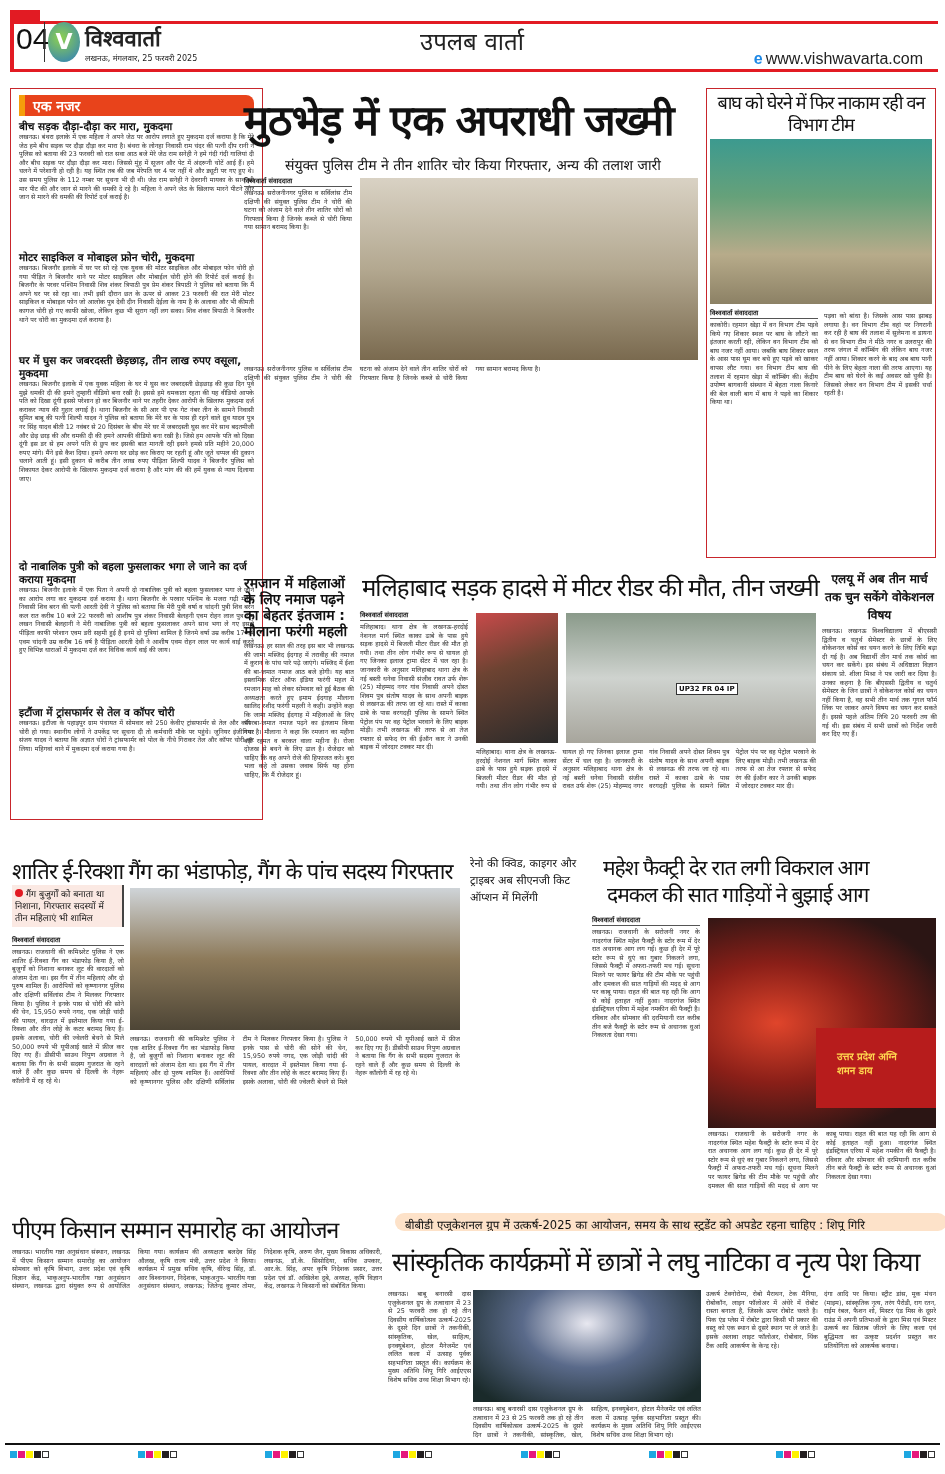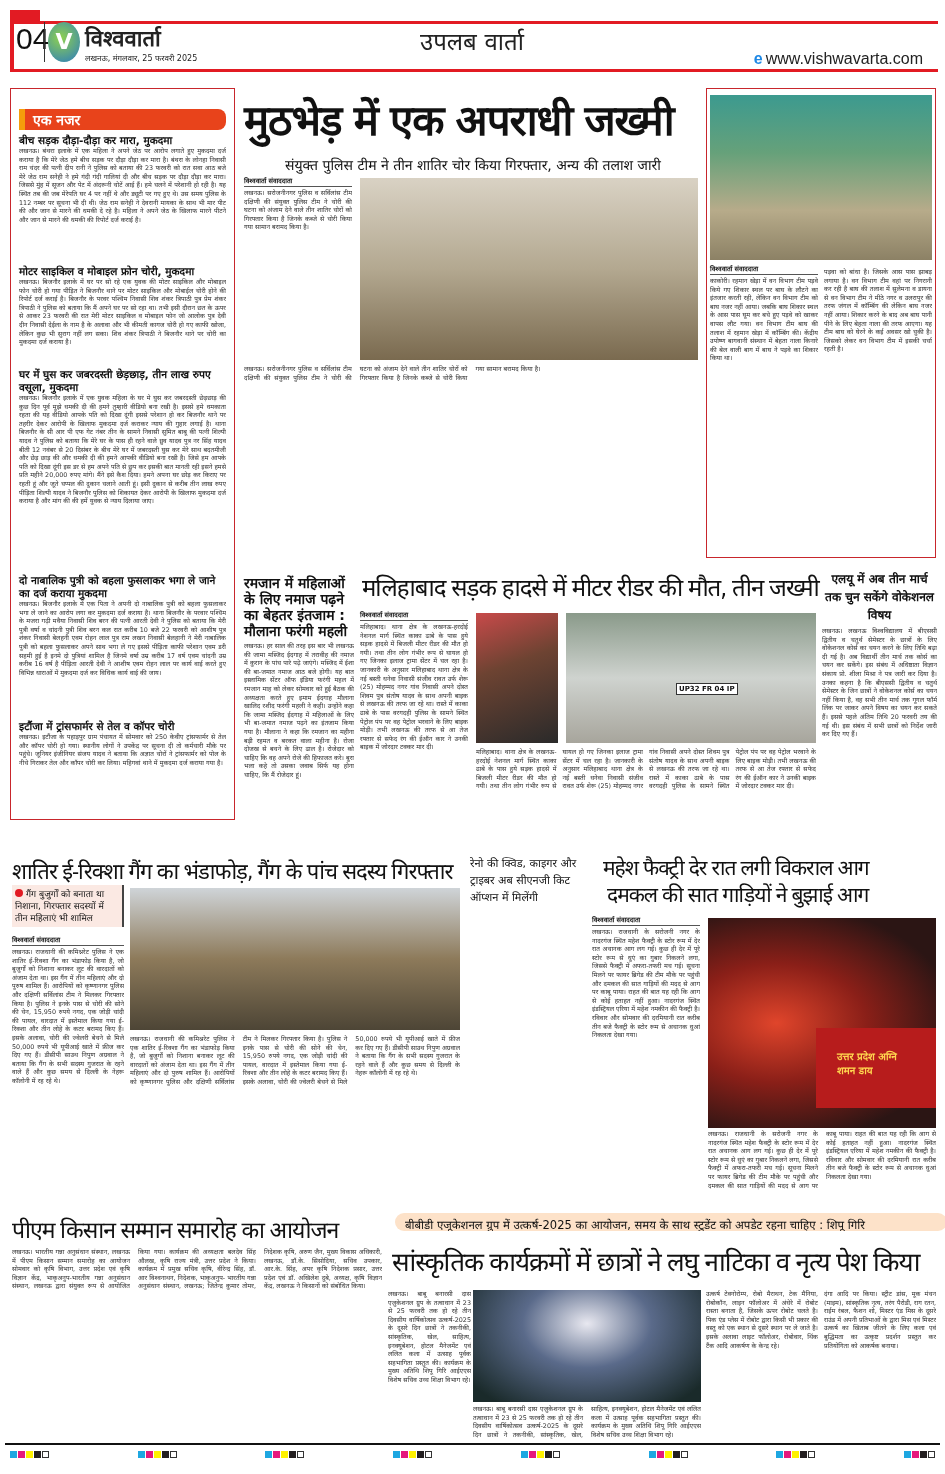--- a/index.html
+++ b/index.html
@@ -32,21 +32,21 @@
 <div class="abs masthead"></div>
 <div class="abs" style="left:40px;top:8px;width:900px;height:13px;background:#fff"></div>
 <div class="abs pageno">04</div>
 <div class="abs vline"></div>
 <div class="abs logo">V</div>
 <div class="abs brand">विश्ववार्ता</div>
 <div class="abs dateline">लखनऊ,   मंगलवार, 25 फरवरी 2025</div>
 <div class="abs section">उपलब वार्ता</div>
 <div class="abs site"><span class="ie">e</span><span>www.vishwavarta.com</span></div>
 
-<div class="abs box" style="left:10px;top:88px;width:225px;height:732px;padding:20px 8px">
+<div class="abs box" style="left:10px;top:88px;width:253px;height:732px;padding:6px 8px">
   <div class="ribbon">एक नजर</div>
   <div class="h2" style="margin-top:4px">बीच सड़क दौड़ा-दौड़ा कर मारा, मुकदमा</div>
   <div class="col-text" style="height:118px">लखनऊ। बंथरा इलाके में एक महिला ने अपने जेठ पर आरोप लगाते हुए मुकदमा दर्ज कराया है कि मेरे जेठ हमे बीच सड़क पर दौड़ा दौड़ा कर मारा है। बंथरा के लोनहा निवासी राम चंदर की पत्नी दीप रानी ने पुलिस को बताया की 23 फरवरी को रात सवा आठ बजे मेरे जेठ राम सनेही ने हमे गंदी गंदी गालियां दी और बीच सड़क पर दौड़ा दौड़ा कर मारा। जिससे मुंह में सूजन और पेट में अंदरूनी चोटें आई हैं। हमे चलने में परेशानी हो रही है। यह स्थित तब की जब मेरेपति घर 4 पर नहीं थे और ड्यूटी पर गए हुए थे। उस समय पुलिस के 112 नम्बर पर सूचना भी दी थी। जेठ राम सनेही ने देवरानी मायका के साथ भी मार पीट की और जान से मारने की धमकी दे रहे है। महिला ने अपने जेठ के खिलाफ मारने पीटने और जान से मारने की धमकी की रिपोर्ट दर्ज कराई है।</div>
   <div class="h2">मोटर साइकिल व मोबाइल फ्रोन चोरी, मुकदमा</div>
   <div class="col-text" style="height:90px">लखनऊ। बिजनौर इलाके में घर पर सो रहे एक युवक की मोटर साइकिल और मोबाइल फोन चोरी हो गया पीड़ित ने बिजनौर थाने पर मोटर साइकिल और मोबाईल चोरी होने की रिपोर्ट दर्ज कराई है। बिजनौर के परवर पश्चिम निवासी शिव शंकर त्रिपाठी पुत्र प्रेम शंकर त्रिपाठी ने पुलिस को बताया कि मैं अपने घर पर सो रहा था। तभी इसी दौरान छत के ऊपर से आकर 23 फरवरी की रात मेरी मोटर साइकिल व मोबाइल फोन जो आलोक पुत्र देवी दीन निवासी देईला के नाम है के अलावा और भी कीमती कागज चोरी हो गए काफी खोजा, लेकिन कुछ भी सुराग नहीं लग सका। शिव शंकर त्रिपाठी ने बिजनौर थाने पर चोरी का मुकदमा दर्ज कराया है।</div>
   <div class="h2">घर में घुस कर जबरदस्ती छेड़छाड़, तीन लाख रुपए वसूला, मुकदमा</div>
   <div class="col-text" style="height:180px">लखनऊ। बिजनौर इलाके में एक युवक महिला के घर मे घुस कर जबरदस्ती छेड़छाड़ की कुछ दिन पूर्व मुझे धमकी दी की हमने तुम्हारी वीडियो बना रखी है। इससे हमे धमकाता रहता की यह वीडियो आपके पति को दिखा दूंगी इससे परेशान हो कर बिजनौर थाने पर तहरीर देकर आरोपी के खिलाफ मुकदमा दर्ज कराकर न्याय की गुहार लगाई है। थाना बिजनौर के सी आर पी एफ गेट नंबर तीन के सामने निवासी सुमित बाबू की पत्नी शिल्पी यादव ने पुलिस को बताया कि मेरे घर के पास ही रहने वाले ध्रुव यादव पुत्र नर सिंह यादव बीती 12 नवंबर से 20 दिसंबर के बीच मेरे घर में जबरदस्ती घुस कर मेरे साथ बदतमीजी और छेड़ छाड़ की और धमकी दी की हमने आपकी वीडियो बना रखी है। जिसे हम आपके पति को दिखा दूंगी इस डर से हम अपने पति से छुप कर इसकी बात मानती रही इसने हमसे प्रति महीने 20,000 रुपए मांगे। मैंने इसे कैश दिया। हमने अपना घर छोड़ कर किराए पर रहती हूं और जूते चप्पल की दुकान चलाने आती हूं। इसी दुकान से करीब तीन लाख रुपए पीड़िता शिल्पी यादव ने बिजनौर पुलिस को शिकायत देकर आरोपी के खिलाफ मुकदमा दर्ज कराया है और मांग की की हमें युवक से न्याय दिलाया जाए।</div>
   <div class="h2">दो नाबालिक पुत्री को बहला फुसलाकर भगा ले जाने का दर्ज कराया मुकदमा</div>
   <div class="col-text" style="height:120px">लखनऊ। बिजनौर इलाके में एक पिता ने अपनी दो नाबालिक पुत्री को बहला फुसलाकर भगा ले जाने का आरोप लगा कर मुकदमा दर्ज कराया है। थाना बिजनौर के परवार पश्चिम के मजरा गढ़ी मवैया निवासी शिव बरन की पत्नी आरती देवी ने पुलिस को बताया कि मेरी पुत्री वर्षा व चांदनी पुत्री शिव बरन कल रात करीब 10 बजे 22 फरवरी को आशीष पुत्र शंकर निवासी बेलहनी एवम रोहन लाल पुत्र राम लखन निवासी बेलहानी ने मेरी नाबालिक पुत्री को बहला फुसलाकर अपने साथ भगा ले गए इससे पीड़िता काफी परेशान एवम डरी सहमी हुई है इनमे दो पुत्रियां शामिल है जिनमे वर्षा उम्र करीब 17 वर्ष एवम चांदनी उम्र करीब 16 वर्ष है पीड़िता आरती देवी ने आशीष एवम रोहन लाल पर कार्य वाई करते हुए विभिन्न धाराओं में मुकदमा दर्ज कर विधिक कार्य वाई की जाय।</div>
   <div class="h2">इटौंजा में ट्रांसफार्मर से तेल व कॉपर चोरी</div>
@@ -56,20 +56,21 @@
 <div class="abs h1" style="left:244px;top:90px;font-size:42px">मुठभेड़ में एक अपराधी जख्मी</div>
 <div class="abs" style="left:285px;top:155px;font-size:14px;white-space:nowrap">संयुक्त पुलिस टीम ने तीन शातिर चोर किया गिरफ्तार,  अन्य की तलाश जारी</div>
 <div class="abs" style="left:244px;top:176px;width:108px">
   <div class="byline">विश्ववार्ता संवाददाता</div>
   <div class="col-text" style="height:198px">लखनऊ। सरोजनीनगर पुलिस व सर्विलांस टीम दक्षिणी की संयुक्त पुलिस टीम ने चोरी की घटना को अंजाम देने वाले तीन शातिर चोरों को गिरफ्तार किया है जिनके कब्जे से चोरी किया गया सामान बरामद किया है।</div>
 </div>
 <div class="abs photo" style="left:360px;top:178px;width:338px;height:182px;background:linear-gradient(180deg,#d9d2c4 0%,#b3a890 50%,#7a6a4f 100%)"></div>
 <div class="abs col-text" style="left:244px;top:365px;width:455px;height:190px;column-count:4;column-gap:8px">लखनऊ। सरोजनीनगर पुलिस व सर्विलांस टीम दक्षिणी की संयुक्त पुलिस टीम ने चोरी की घटना को अंजाम देने वाले तीन शातिर चोरों को गिरफ्तार किया है जिनके कब्जे से चोरी किया गया सामान बरामद किया है।</div>
 
 <div class="abs box" style="left:706px;top:88px;width:230px;height:470px;padding:3px">
+  <div class="h1" style="font-size:18px;text-align:center;white-space:normal;line-height:22px;font-weight:normal">बाघ को घेरने में फिर नाकाम रही वन विभाग टीम</div>
   <div class="photo" style="height:165px;margin-top:3px;background:linear-gradient(180deg,#3c9a8f 0%,#66a17a 35%,#b7ab8a 70%,#8c8165 100%)"></div>
   <div style="display:flex;gap:6px;margin-top:4px">
     <div style="width:108px">
       <div class="byline">विश्ववार्ता संवाददाता</div>
       <div class="col-text" style="height:240px">काकोरी। रहमान खेड़ा में वन विभाग टीम पड़वे किये गए शिकार स्थल पर बाघ के लौटने का इंतजार करती रही, लेकिन वन विभाग टीम को बाघ नजर नहीं आया। जबकि बाघ शिकार स्थल के आस पास घूम कर बचे हुए पड़वे को खाकर वापस लौट गया। वन विभाग टीम बाघ की तलाश में रहमान खेड़ा में कॉम्बिंग की। केंद्रीय उपोष्ण बागवानी संस्थान में बेहता नाला किनारे की बेल वाली बाग में बाघ ने पड़वे का शिकार किया था।</div>
     </div>
     <div style="width:108px">
       <div class="col-text" style="height:205px;margin-top:4px">पड़वा को बांधा है। जिसके आस पास झाबड़ लगाया है। वन विभाग टीम वहां पर निगरानी कर रही है बाघ की तलाश में सुलेमना व डायना से वन विभाग टीम ने मीठे नगर व उलरापुर की तरफ जंगल में कॉम्बिंग की लेकिन बाघ नजर नहीं आया। शिकार करने के बाद अब बाघ पानी पीने के लिए बेहता नाला की तरफ आएगा। यह टीम बाघ को घेरने के कई अवसर खो चुकी है। जिसको लेकर वन विभाग टीम में इसकी चर्चा रहती है।</div>
     </div>
   </div>

